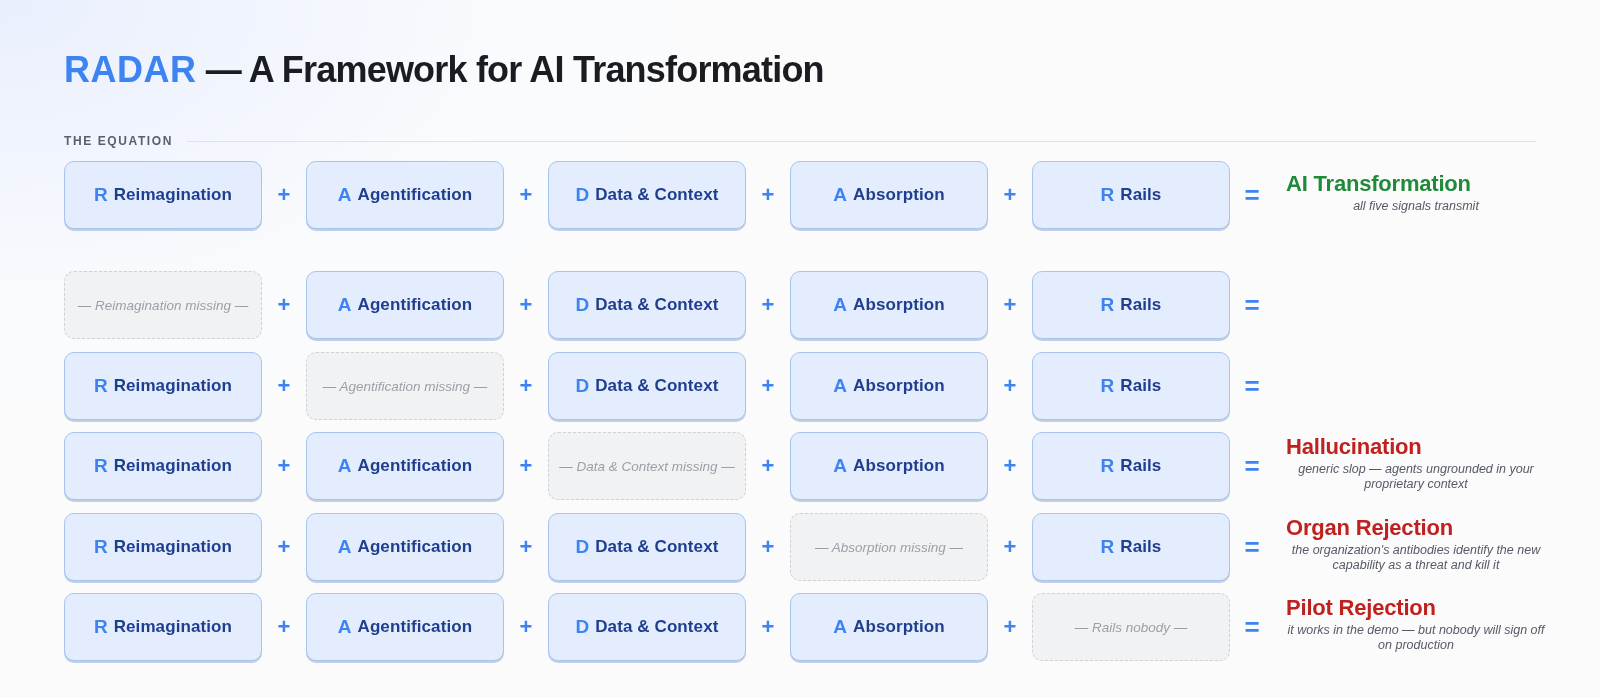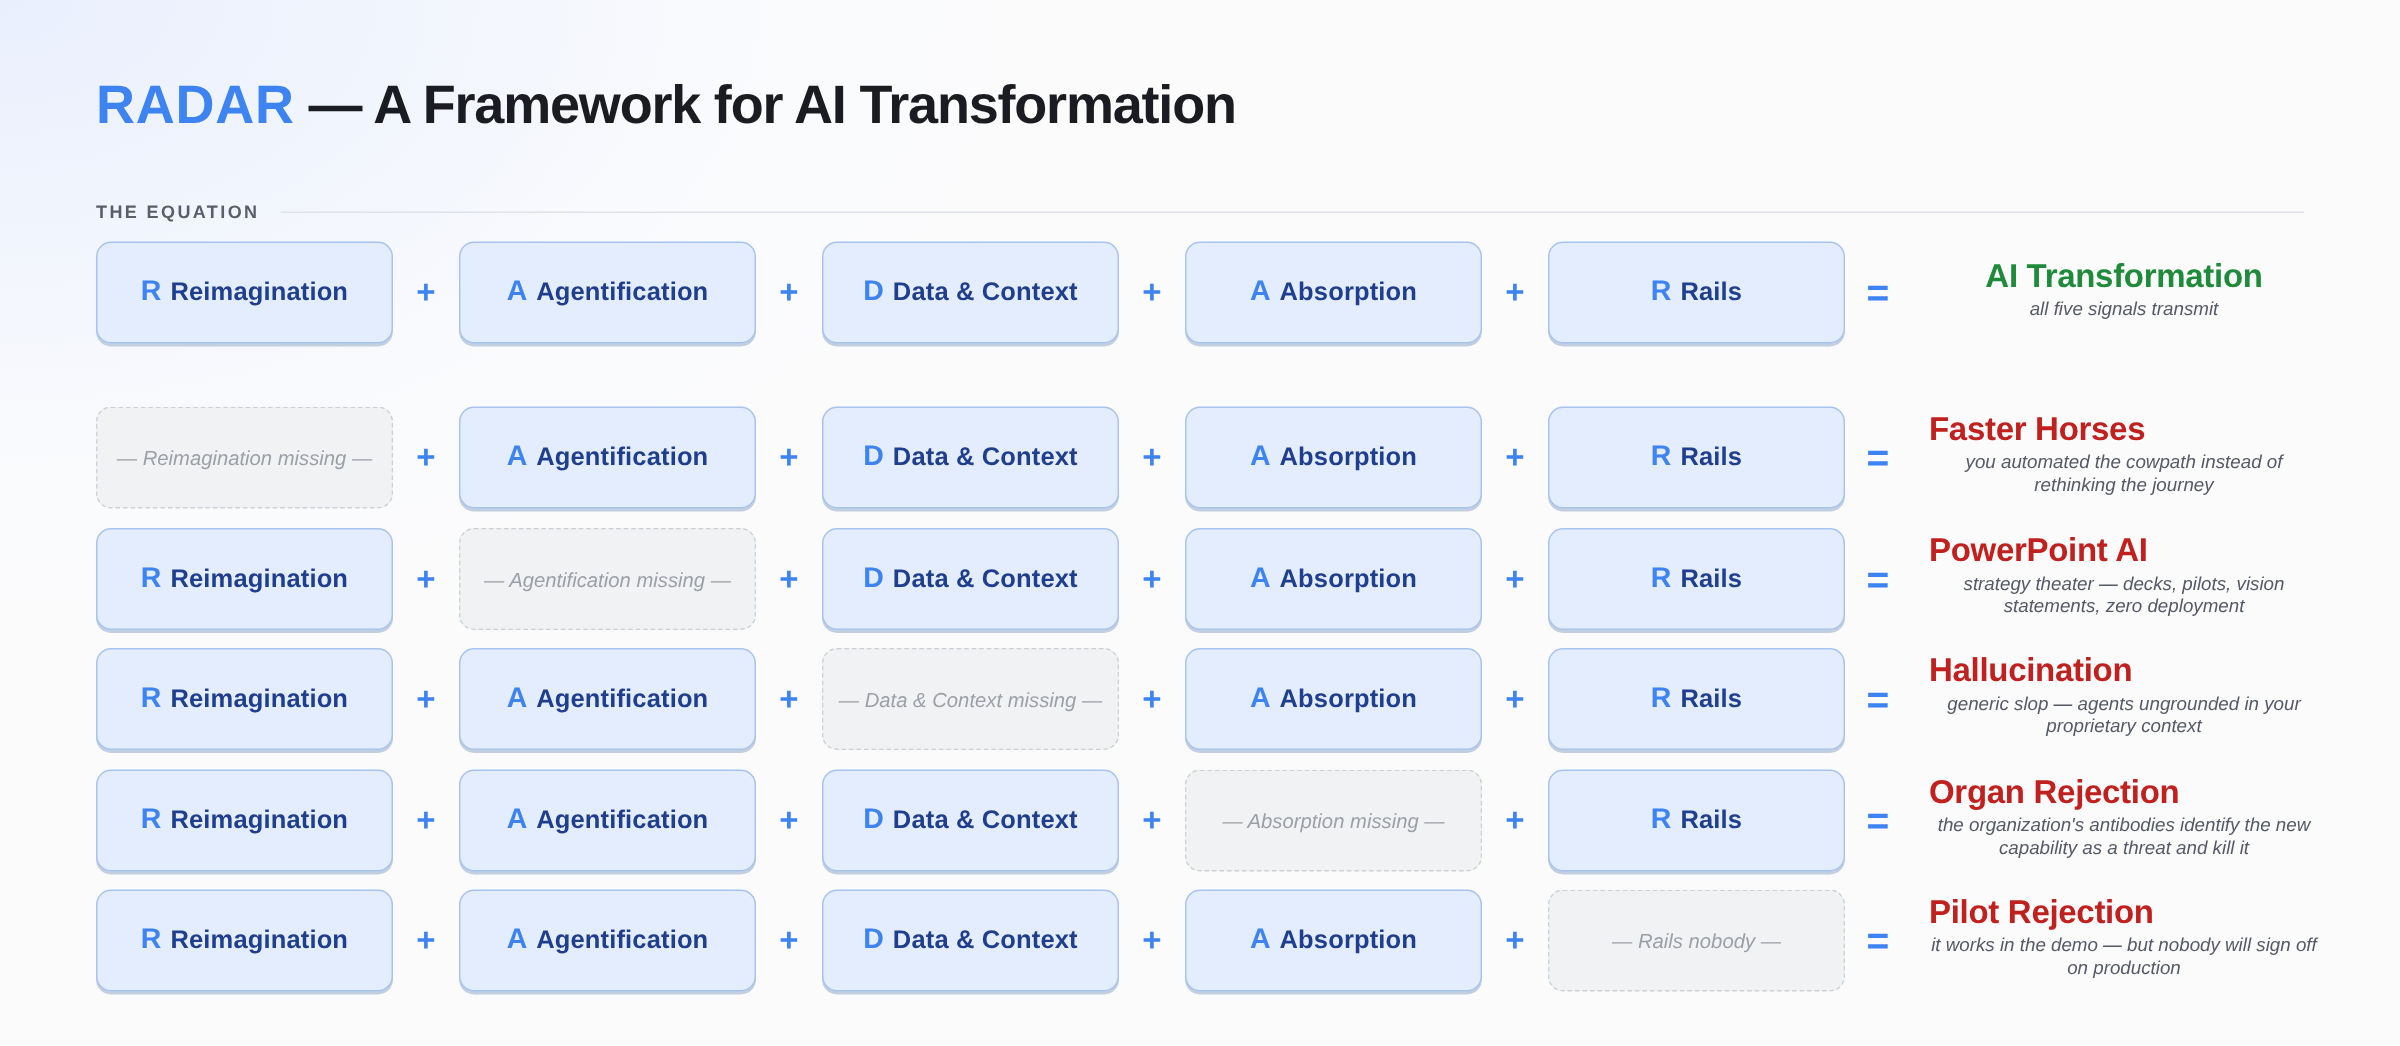--- a/index.html
+++ b/index.html
@@ -46,21 +46,21 @@
   }
   .op {
     position: absolute; top: 0; height: 68px; width: 44px;
     display: flex; align-items: center; justify-content: center;
     color: #3d84f2; font-weight: 700; font-size: 22px;
   }
   .op.eq { font-size: 26px; }
   .result { position: absolute; left: 1222px; top: 0; height: 68px; width: 260px; }
   .result .rtitle { font-size: 22px; font-weight: 700; line-height: 26px; letter-spacing: -0.2px; }
   .result .rdesc { font-size: 12.5px; font-style: italic; color: #555a66; line-height: 15px; margin-top: 2px; text-align: center; }
-  .result.ok .rtitle { color: #1f8a3a; text-align: center; }
+  .result.ok .rtitle { color: #1f8a3a; }
   .result.bad .rtitle { color: #c0211f; }
 </style>
 </head>
 <body>
 
 <div class="wrap">
   <div class="header">
     <h1 class="title"><span class="brand">RADAR</span><span> — A Framework for AI Transformation</span></h1>
   </div>
 
@@ -119,24 +119,20 @@
         <div class="box" style="left: 726px;">
           <span class="letter">A</span>
           <span class="name">Absorption</span>
         </div>
         <div class="op" style="left: 924px;">+</div>
         <div class="box" style="left: 968px;">
           <span class="letter">R</span>
           <span class="name">Rails</span>
         </div>
         <div class="op eq" style="left: 1166px;">=</div>
-        <div class="result bad" style="top: 2px;">
-          <div class="rtitle">Faster Horses</div>
-          <div class="rdesc">you automated the cowpath instead of rethinking the journey</div>
-        </div>
       </div>
       <div class="row" style="top: 352px;">
         <div class="box" style="left: 0px;">
           <span class="letter">R</span>
           <span class="name">Reimagination</span>
         </div>
         <div class="op" style="left: 198px;">+</div>
         <div class="box missing" style="left: 242px;">— Agentification missing —</div>
         <div class="op" style="left: 440px;">+</div>
         <div class="box" style="left: 484px;">
@@ -147,24 +143,20 @@
         <div class="box" style="left: 726px;">
           <span class="letter">A</span>
           <span class="name">Absorption</span>
         </div>
         <div class="op" style="left: 924px;">+</div>
         <div class="box" style="left: 968px;">
           <span class="letter">R</span>
           <span class="name">Rails</span>
         </div>
         <div class="op eq" style="left: 1166px;">=</div>
-        <div class="result bad" style="top: 2px;">
-          <div class="rtitle">PowerPoint AI</div>
-          <div class="rdesc">strategy theater — decks, pilots, vision statements, zero deployment</div>
-        </div>
       </div>
       <div class="row" style="top: 432px;">
         <div class="box" style="left: 0px;">
           <span class="letter">R</span>
           <span class="name">Reimagination</span>
         </div>
         <div class="op" style="left: 198px;">+</div>
         <div class="box" style="left: 242px;">
           <span class="letter">A</span>
           <span class="name">Agentification</span>

